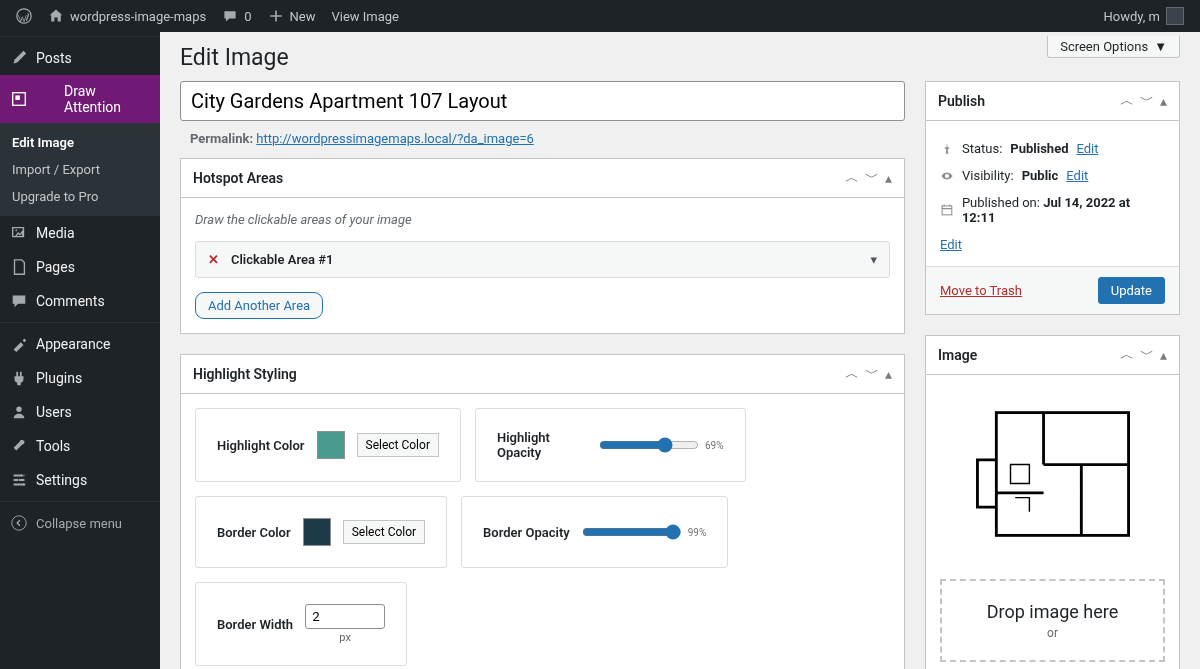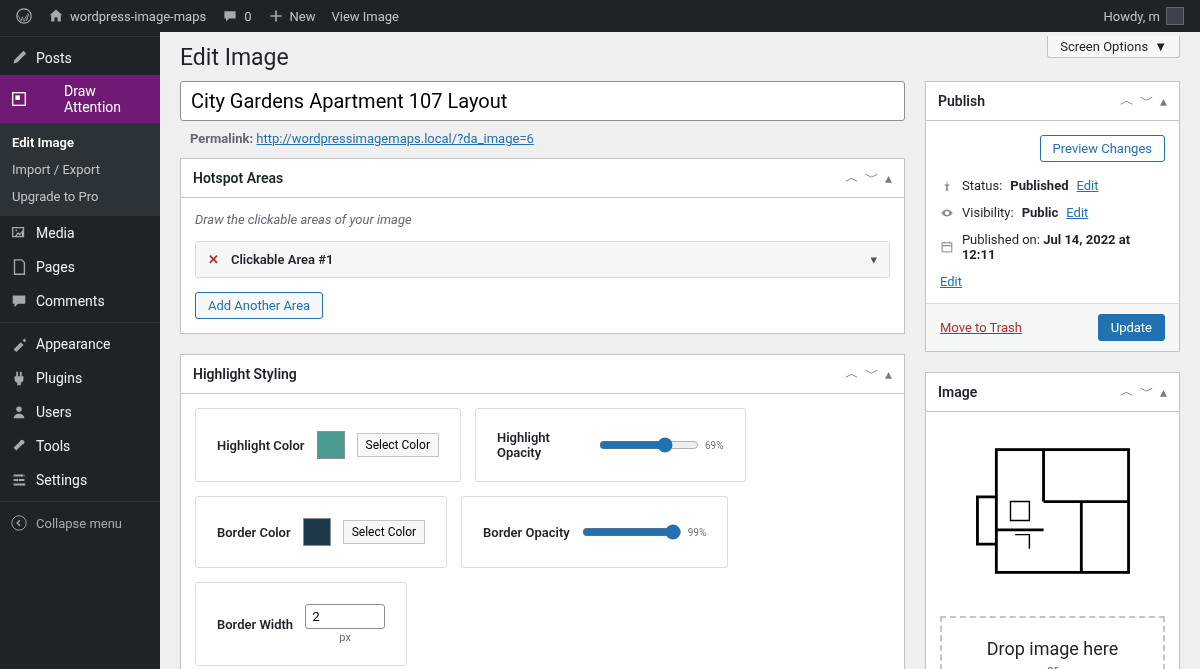--- a/index.html
+++ b/index.html
@@ -50,21 +50,21 @@
 .metabox-body { padding: 14px; }
 .helper-text { color: #646970; font-style: italic; margin-bottom: 14px; font-size: 13px; }
 
 
 .area-row { background: #f6f7f7; border: 1px solid #dcdcde; display: flex; align-items: center; padding: 10px 12px; border-radius: 3px; margin-bottom: 14px; }
 .area-row .x { color: #b32d2e; font-weight: bold; margin-right: 12px; cursor: pointer; }
 .area-row .name { font-weight: 600; flex: 1; }
 .area-row .caret { color: #50575e; }
 
 .btn { display: inline-block; padding: 5px 12px; border-radius: 3px; font-size: 13px; cursor: pointer; text-decoration: none; border: 1px solid; }
-.btn-secondary { background: #f6f7f7; border-color: #2271b1; color: #2271b1; }
+.btn-secondary { background: #f6f7f7; border-color: #2271b1; color: #2271b1; border-radius: 9px; }
 .btn-primary { background: #2271b1; border-color: #2271b1; color: #fff; }
 .btn-outline { background: #fff; border-color: #2271b1; color: #2271b1; }
 
 
 .styling-grid { display: flex; flex-wrap: wrap; gap: 14px; }
 .styling-cell { border: 1px solid #dcdcde; padding: 21px; border-radius: 3px; display: flex; align-items: center; gap: 12px; }
 .styling-cell .lbl { font-weight: 600; font-size: 13px; max-width: 90px; }
 .color-sw { width: 28px; height: 28px; border: 1px solid #8c8f94; }
 .select-color { border: 1px solid #c3c4c7; background: #f6f7f7; padding: 4px 8px; font-size: 12px; cursor: pointer; }
 .slider-wrap { display: flex; align-items: center; gap: 6px; }
@@ -303,23 +303,20 @@
         <div class="metabox">
           <div class="metabox-head">
             <h2>Publish</h2>
             <div class="handles">
               <span>︿</span>
               <span>﹀</span>
               <span>▴</span>
             </div>
           </div>
           <div class="metabox-body">
-            <div class="preview-row">
-              <a class="btn btn-outline">Preview Changes</a>
-            </div>
             <div class="publish-row">
               <svg viewBox="0 0 20 20">
                   <path d="M10 2l1 6h3l-3 3 1 7-2-2-2 2 1-7-3-3h3z"></path>
                 </svg>
               <span>Status:</span>
               <strong>Published</strong>
               <a>Edit</a>
             </div>
             <div class="publish-row">
               <svg viewBox="0 0 20 20">

